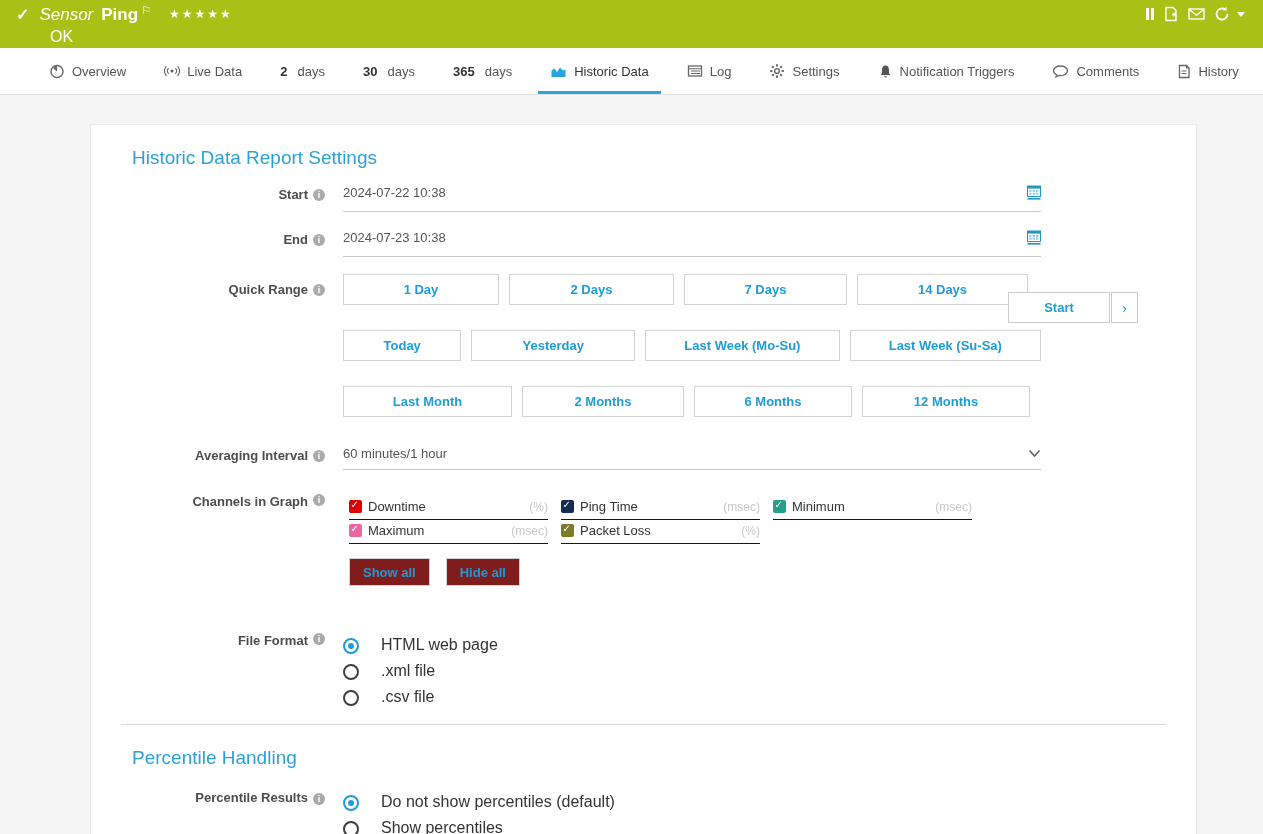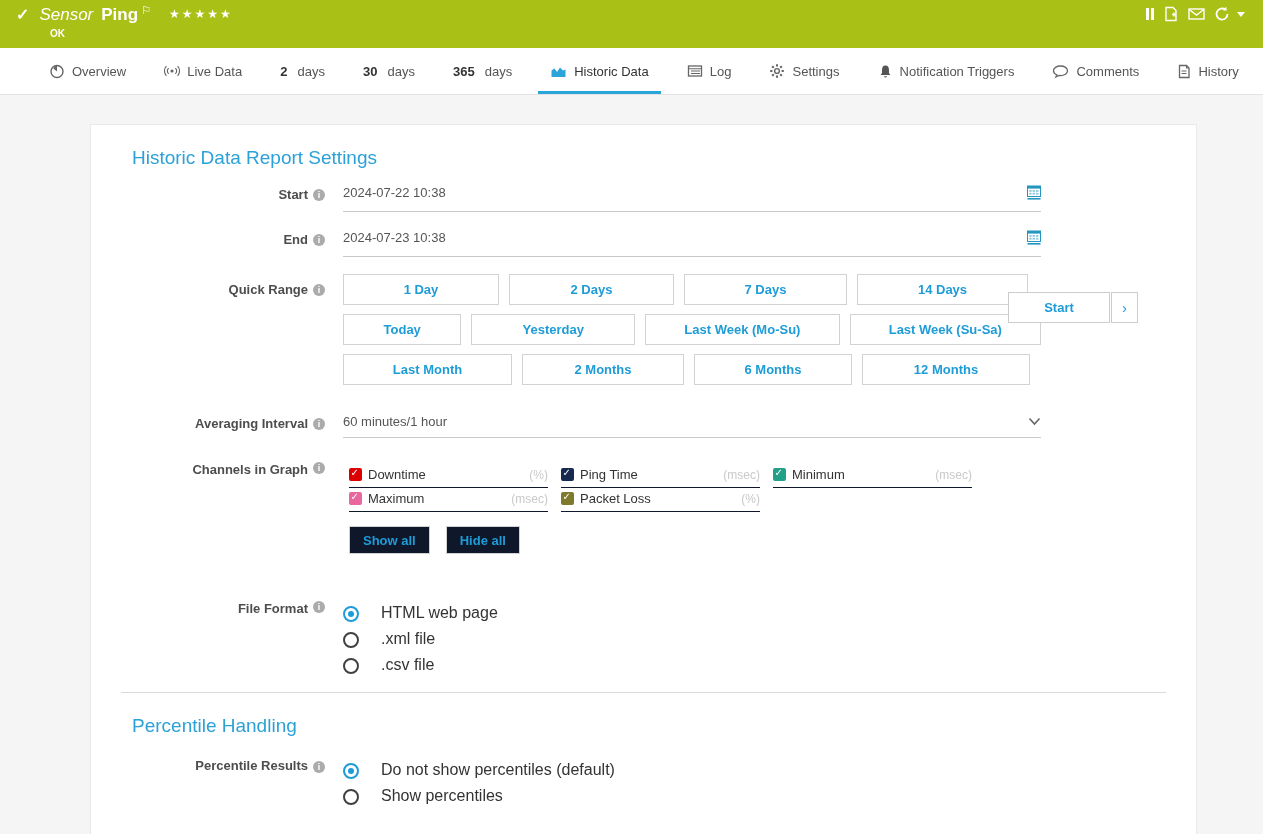--- a/index.html
+++ b/index.html
@@ -7,21 +7,21 @@
     font-family:"Liberation Sans", sans-serif; background:#f5f5f5; }
 
   
   .sensor-header { height:48px; background:#a9c017; color:#fff; position:relative; }
   .sh-title { position:absolute; left:16px; top:5px; display:flex; align-items:baseline; }
   .sh-check { font-size:16px; font-weight:bold; margin-right:10px; }
   .sh-kind { font-style:italic; font-size:17px; font-weight:400; margin-right:8px; }
   .sh-name { font-size:17px; font-weight:700; }
   .sh-flag { font-size:11px; position:relative; top:-6px; margin-left:3px; }
   .sh-stars { font-size:12px; letter-spacing:2px; margin-left:18px; position:relative; top:-2px; }
-  .sh-status { position:absolute; left:50px; top:28px; font-size:10px; font-weight:700; }
+  .sh-status { position:absolute; left:50px; top:28px; font-size:16px; font-weight:400; }
   .sh-icons { position:absolute; right:18px; top:6px; display:flex; align-items:center; gap:9px; }
   .sh-icons svg { display:block; }
   .pausebars { display:flex; gap:2px; }
   .pausebars i { display:block; width:3px; height:12px; background:#fff; }
   .caret-down { width:0; height:0; border-left:4px solid transparent;
     border-right:4px solid transparent; border-top:5px solid #fff; margin-left:-2px; }
 
   
   .tabbar { height:47px; background:#fff; border-bottom:1px solid #e3e3e3;
     display:flex; align-items:stretch; justify-content:space-between;
@@ -48,35 +48,35 @@
   .info-icon { width:12px; height:12px; border-radius:50%; background:#ababab; color:#fff;
     font-size:9px; line-height:12px; text-align:center; font-style:normal; font-weight:700;
     flex:none; }
   .control-col { width:698px; }
 
   .underline-field { display:flex; align-items:flex-start; border-bottom:1px solid #c9c9c9;
     padding-bottom:8px; font-size:13px; color:#555; }
   .underline-field .cal { margin-left:auto; }
   .row-gap { height:18px; }
 
-  .qr-row { display:flex; gap:10px; margin-bottom:9px; }
+  .qr-row { display:flex; gap:10px; margin-bottom:25px; }
   .qr-btn { height:31px; border:1px solid #d2d2d2; background:#fff; color:#1e9cd8;
     font-size:13px; font-weight:700; display:flex; align-items:center; justify-content:center;
     cursor:pointer; font-family:"Liberation Sans", sans-serif; }
 
   .channels-grid { display:grid; grid-template-columns:199px 199px 199px;
     column-gap:13px; row-gap:3px; padding-left:6px; margin-top:9px; }
   .channel { display:flex; align-items:center; border-bottom:1px solid #0f172a;
     padding-bottom:5px; font-size:13px; color:#333; }
   .cb { width:13px; height:13px; border-radius:2px; margin-right:6px; position:relative; flex:none; }
   .cb::after { content:"✓"; position:absolute; left:1.5px; top:-1px; color:#fff; font-size:10px; }
   .unit { margin-left:auto; color:#c9c9c9; font-size:12px; }
 
   .chan-btns { display:flex; gap:16px; padding-left:6px; margin-top:14px; }
-  .chan-btn { height:28px; padding:0 13px; border:1px solid #d2d2d2; background:#0f172a;
+  .chan-btn { height:28px; padding:0 13px; border:1px solid #d2d2d2; background:#7f1d1d;
     color:#1e9cd8; font-size:13px; font-weight:700; cursor:pointer;
     font-family:"Liberation Sans", sans-serif; }
 
   .radio-row { display:flex; align-items:flex-end; gap:22px; height:26px; font-size:16px; color:#333; }
   .radio { width:16px; height:16px; border-radius:50%; border:2px solid #404040;
     position:relative; flex:none; background:#fff; }
   .radio.sel { border-color:#1e9cd8; }
   .radio.sel::after { content:""; position:absolute; left:3px; top:3px; width:6px; height:6px;
     border-radius:50%; background:#1e9cd8; }
 

